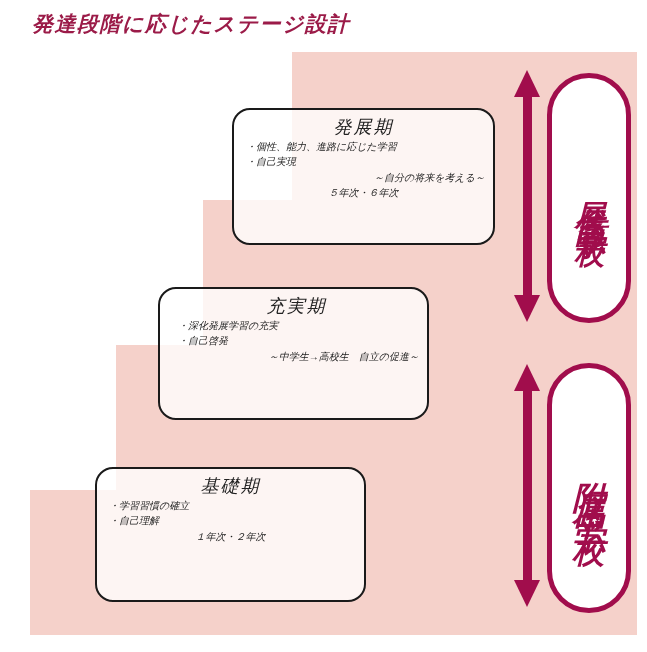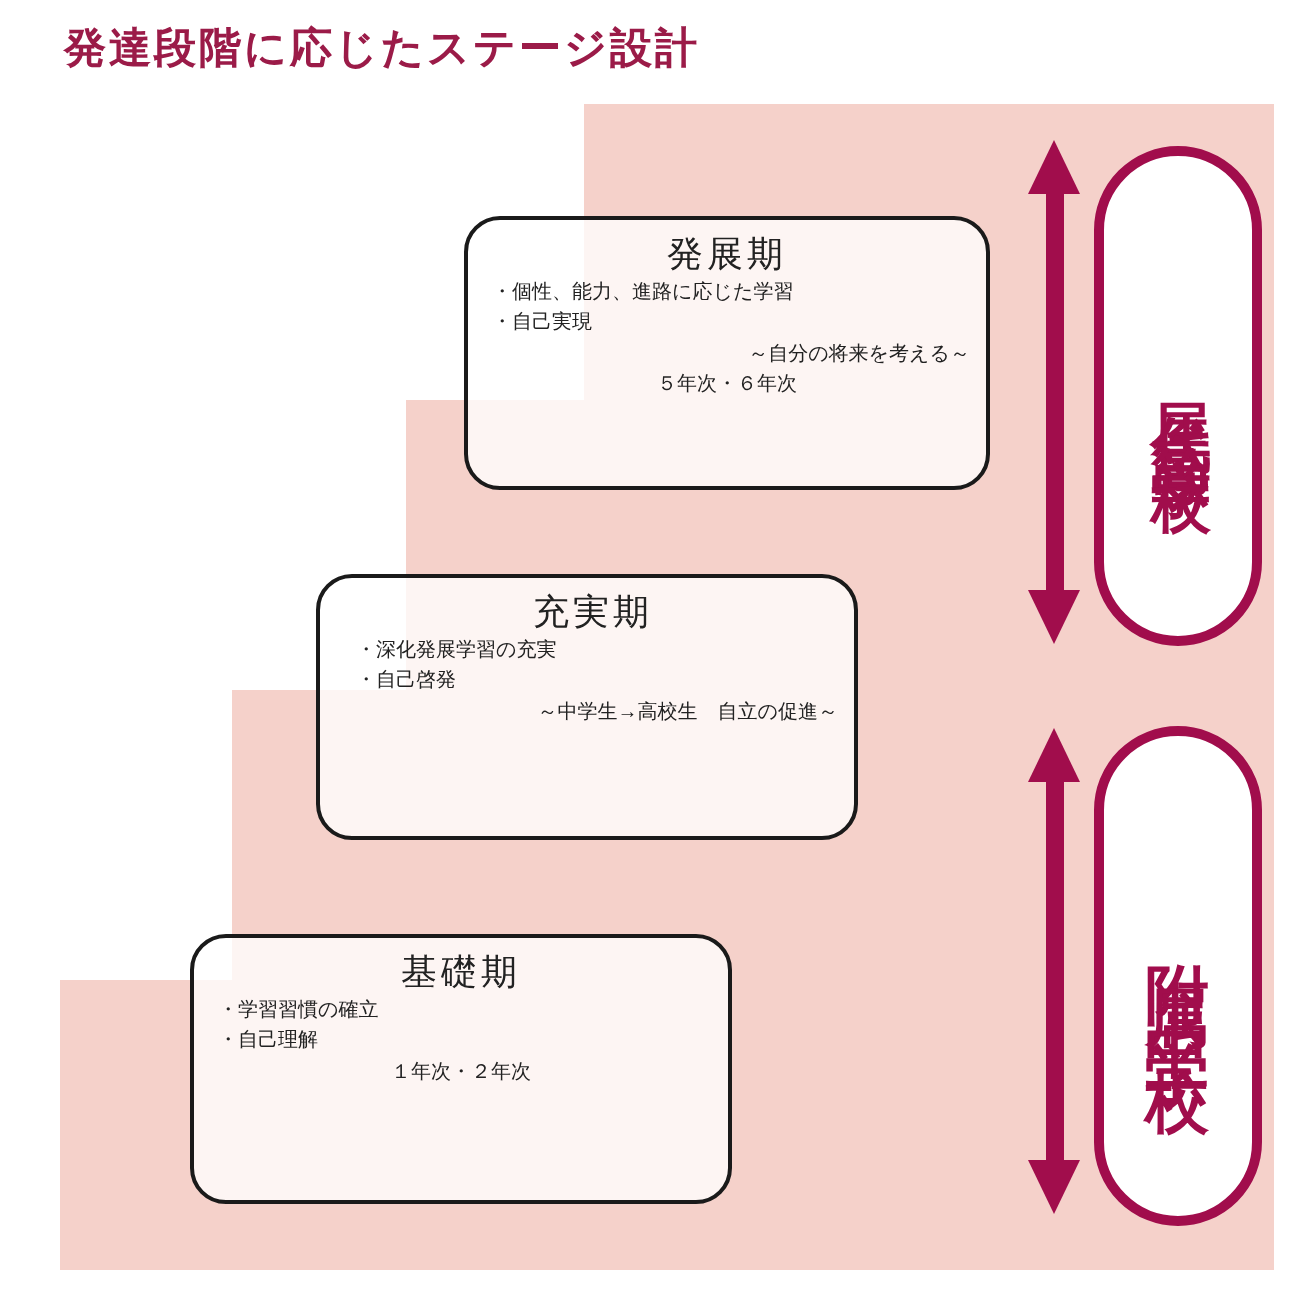--- a/index.html
+++ b/index.html
@@ -4,20 +4,21 @@
 <style>
   * { margin: 0; padding: 0; box-sizing: border-box; }
   html, body { background: #ffffff; }
   body {
     font-family: "Liberation Sans", "DejaVu Sans", sans-serif;
     width: 647px; height: 652px; position: relative; overflow: hidden;
   }
   .canvas {
     position: absolute; left: 0; top: 0; width: 647px; height: 652px;
     background: #ffffff;
+    font-style: italic;
   }
   
   .page-title {
     position: absolute; left: 32px; top: 10px;
     font-size: 21px; font-weight: bold; color: #9b1b48;
     letter-spacing: 1.5px;
   }
   
   .step { position: absolute; background: #f5d1ca; }
   .step-1 { left: 292px; top: 52px;  width: 345px; height: 583px; }

